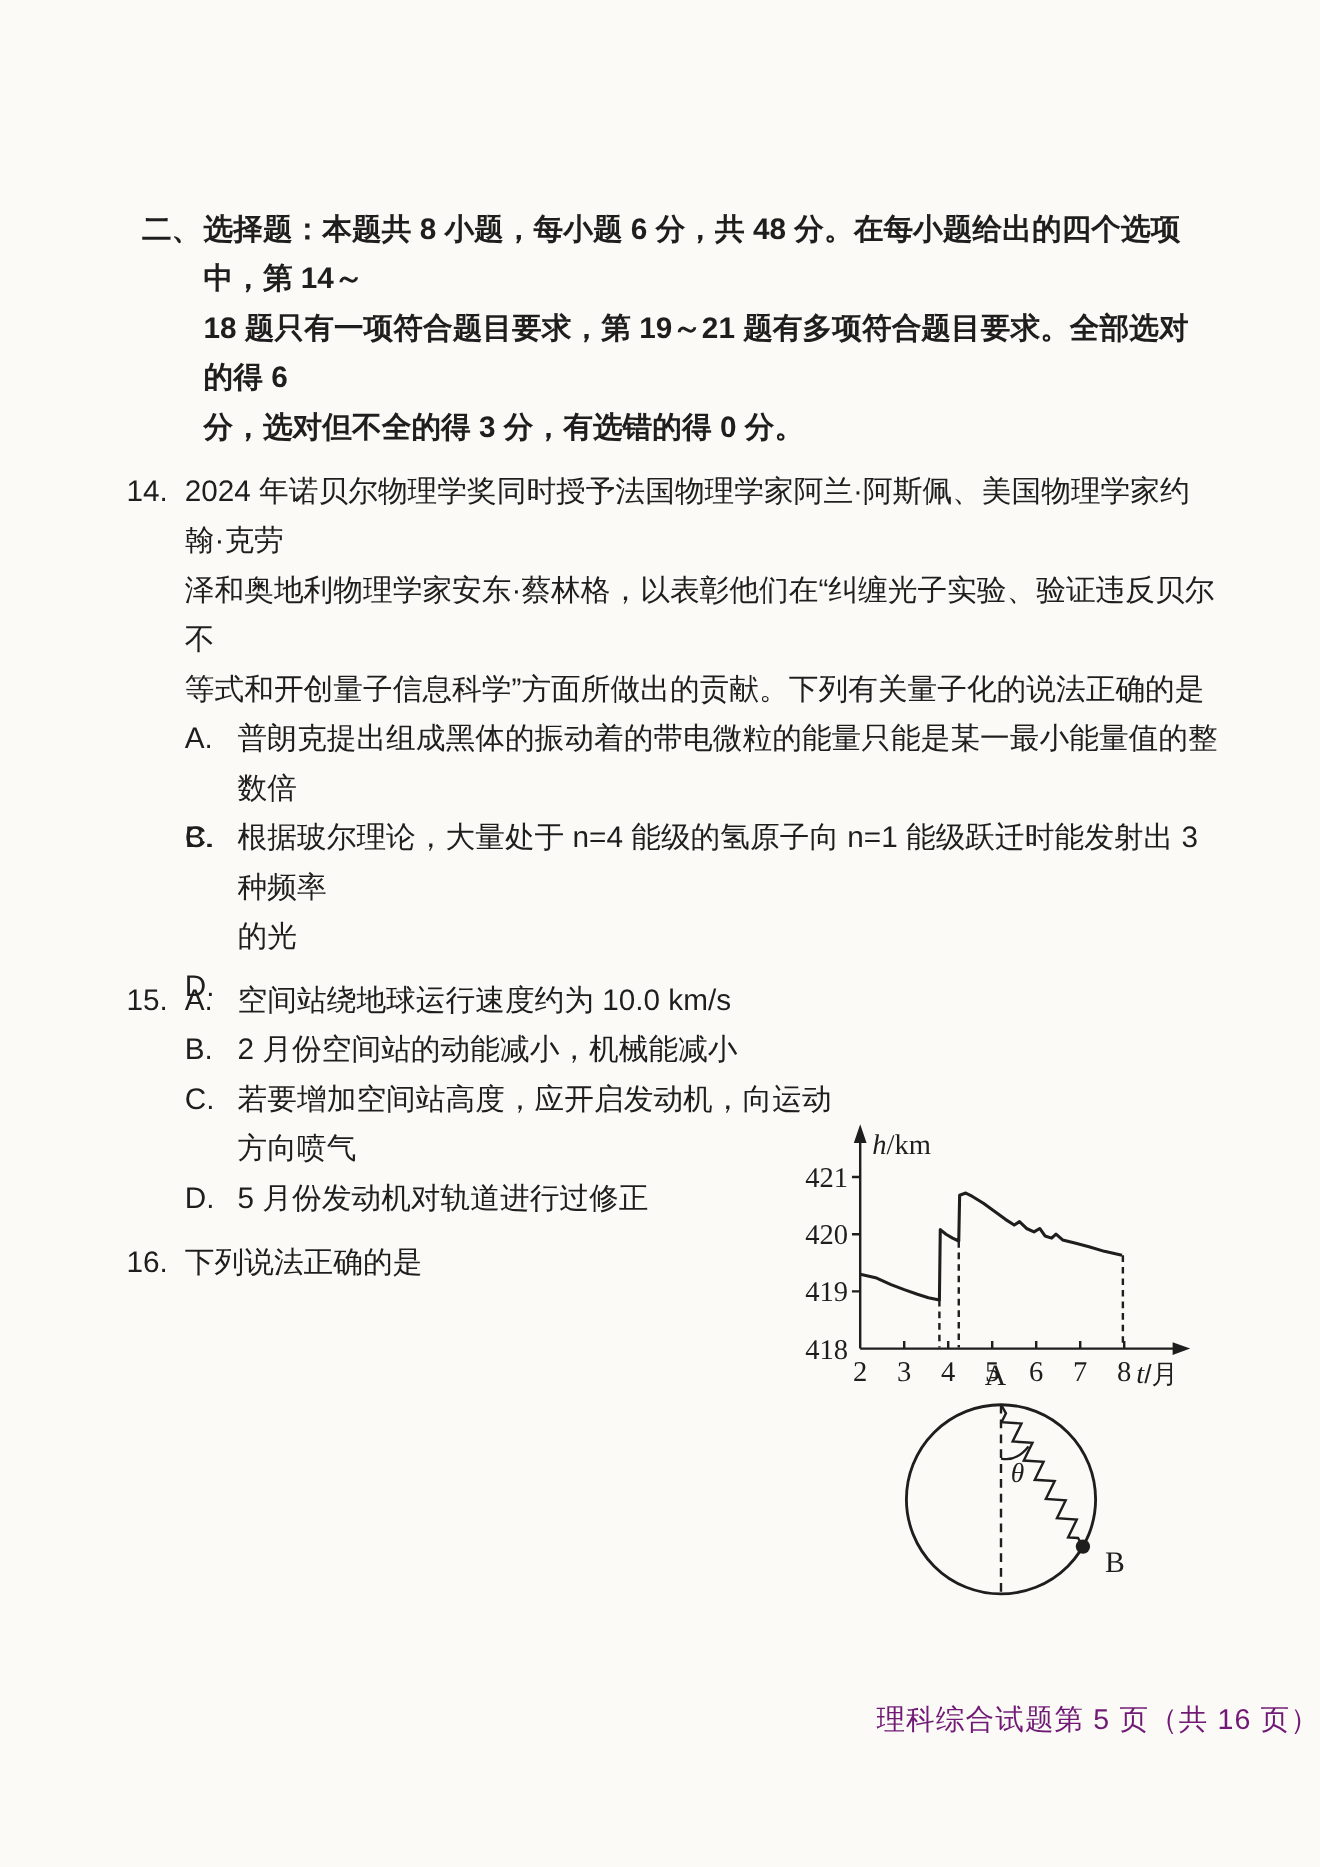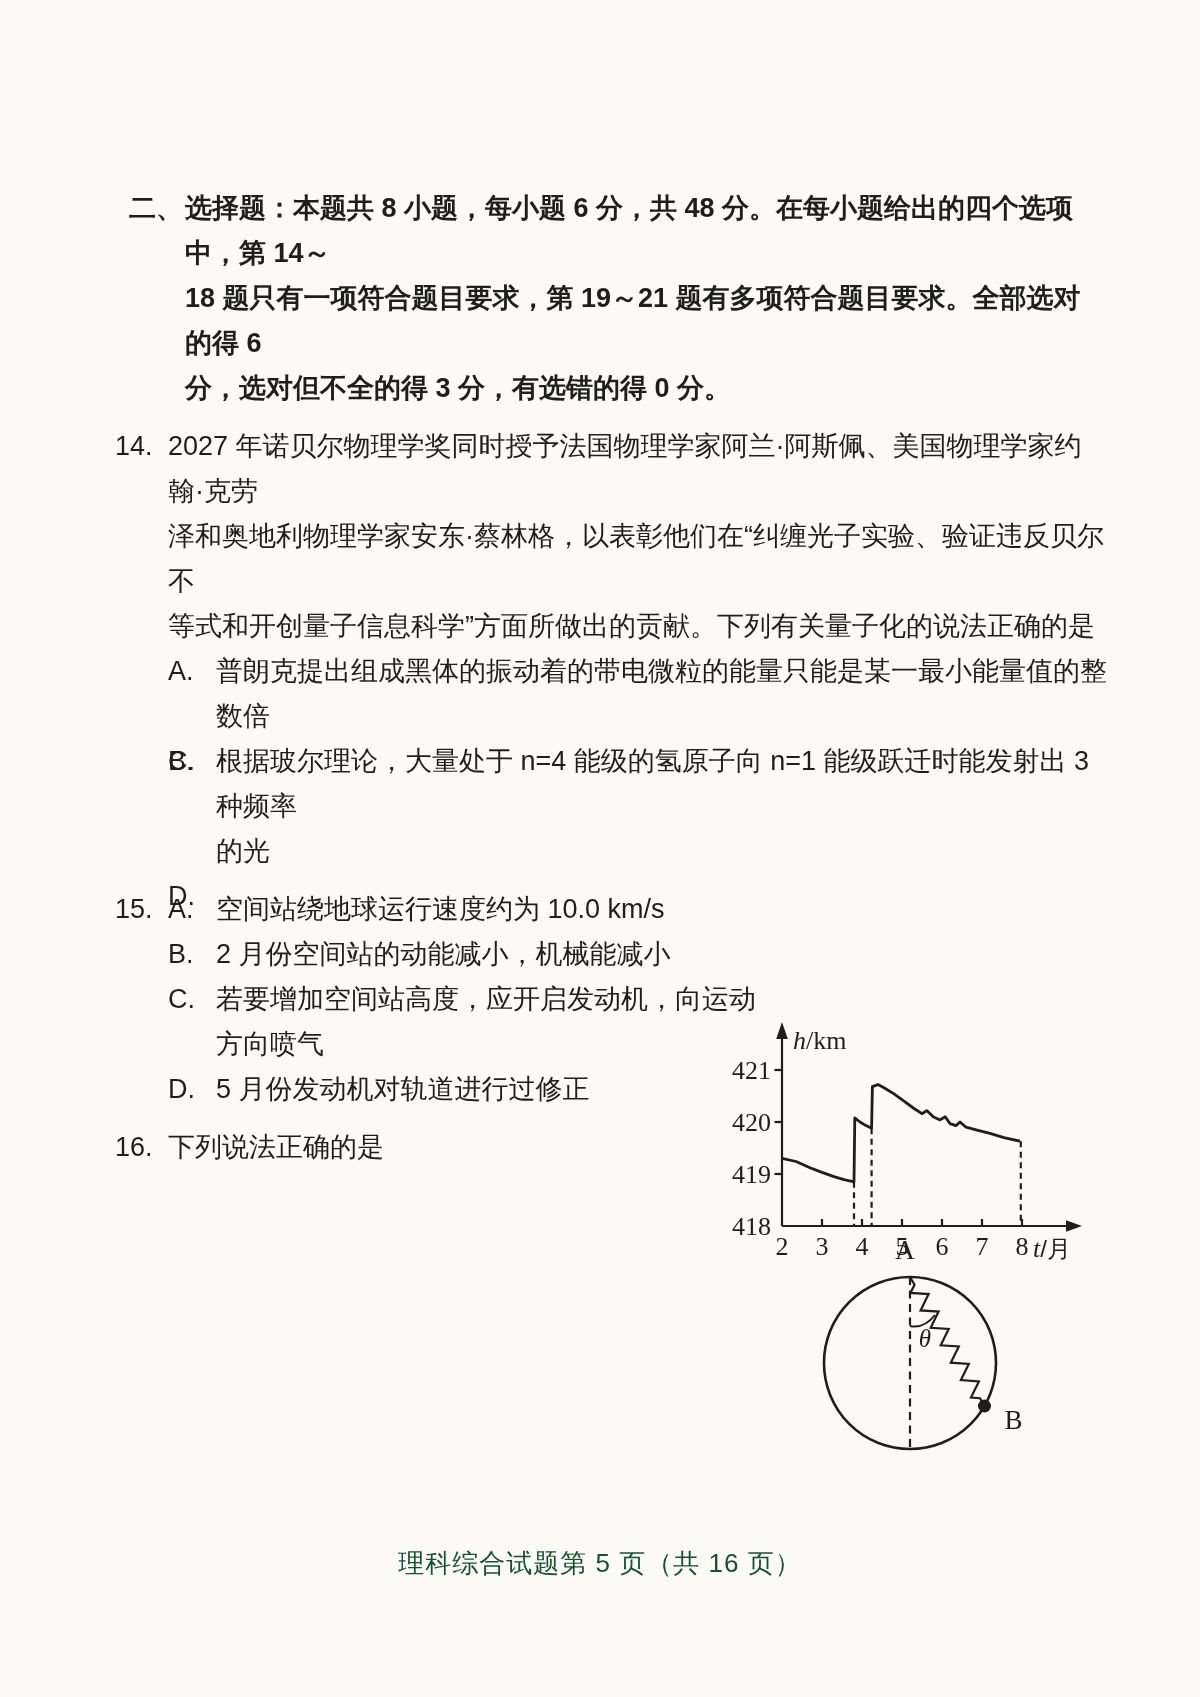--- a/index.html
+++ b/index.html
@@ -26,40 +26,40 @@
   .var{font-style:italic;font-family:"Liberation Serif","DejaVu Serif",serif;}
   .rad{white-space:nowrap;font-family:"Liberation Serif","DejaVu Serif",serif;}
   .rs{letter-spacing:-2px;}
   .rb{border-top:2.4px solid #1e1e1e;padding:0 2px;}
   
   .chart{position:absolute;left:600px;top:122px;}
   .diagram{position:absolute;left:677px;top:100px;}
   svg text{font-family:"Liberation Serif","DejaVu Serif",serif;fill:#1e1e1e;}
   .footer{
     position:absolute;left:0;top:1546px;width:1200px;
-    text-align:center;font-size:26px;letter-spacing:1px;color:#14532d;
+    text-align:right;font-size:26px;letter-spacing:1px;color:#701a75;
     font-family:"Liberation Sans","DejaVu Sans",sans-serif;
   }
 </style>
 </head>
 <body>
 
 <div class="page">
   <div class="content">
 
     <div class="sec">
       <span class="sec-num">二、</span>
       <span class="sec-text">选择题：本题共 8 小题，每小题 6 分，共 48 分。在每小题给出的四个选项中，第 14～
 18 题只有一项符合题目要求，第 19～21 题有多项符合题目要求。全部选对的得 6
 分，选对但不全的得 3 分，有选错的得 0 分。</span>
     </div>
 
     <div class="q">
       <span class="q-num">14.</span>
-      <div class="stem">2027 年诺贝尔物理学奖同时授予法国物理学家阿兰·阿斯佩、美国物理学家约翰·克劳
+      <div class="stem">2024 年诺贝尔物理学奖同时授予法国物理学家阿兰·阿斯佩、美国物理学家约翰·克劳
 泽和奥地利物理学家安东·蔡林格，以表彰他们在“纠缠光子实验、验证违反贝尔不
 等式和开创量子信息科学”方面所做出的贡献。下列有关量子化的说法正确的是</div>
       <div class="opt">
         <span class="opt-label">A.</span>
         <span class="opt-text">普朗克提出组成黑体的振动着的带电微粒的能量只能是某一最小能量值的整数倍</span>
       </div>
       <div class="opt">
         <span class="opt-label">B.</span>
       </div>
       <div class="opt">

